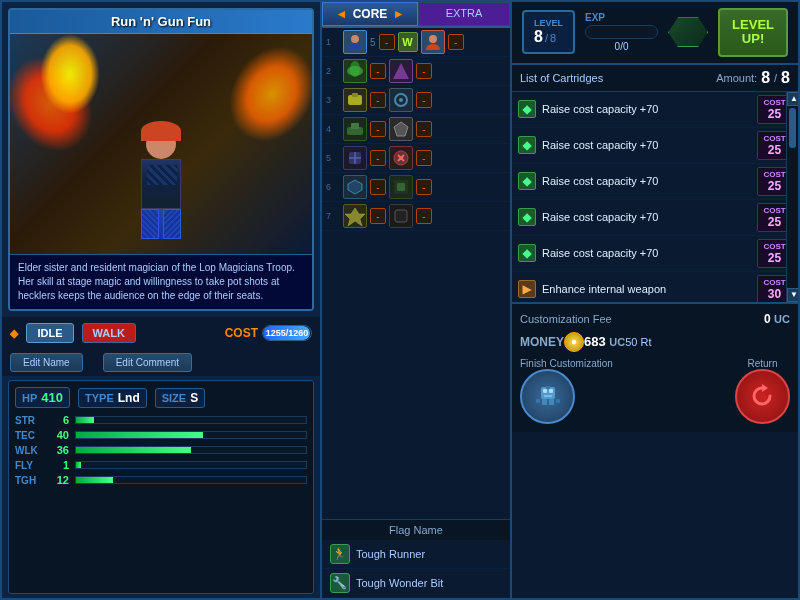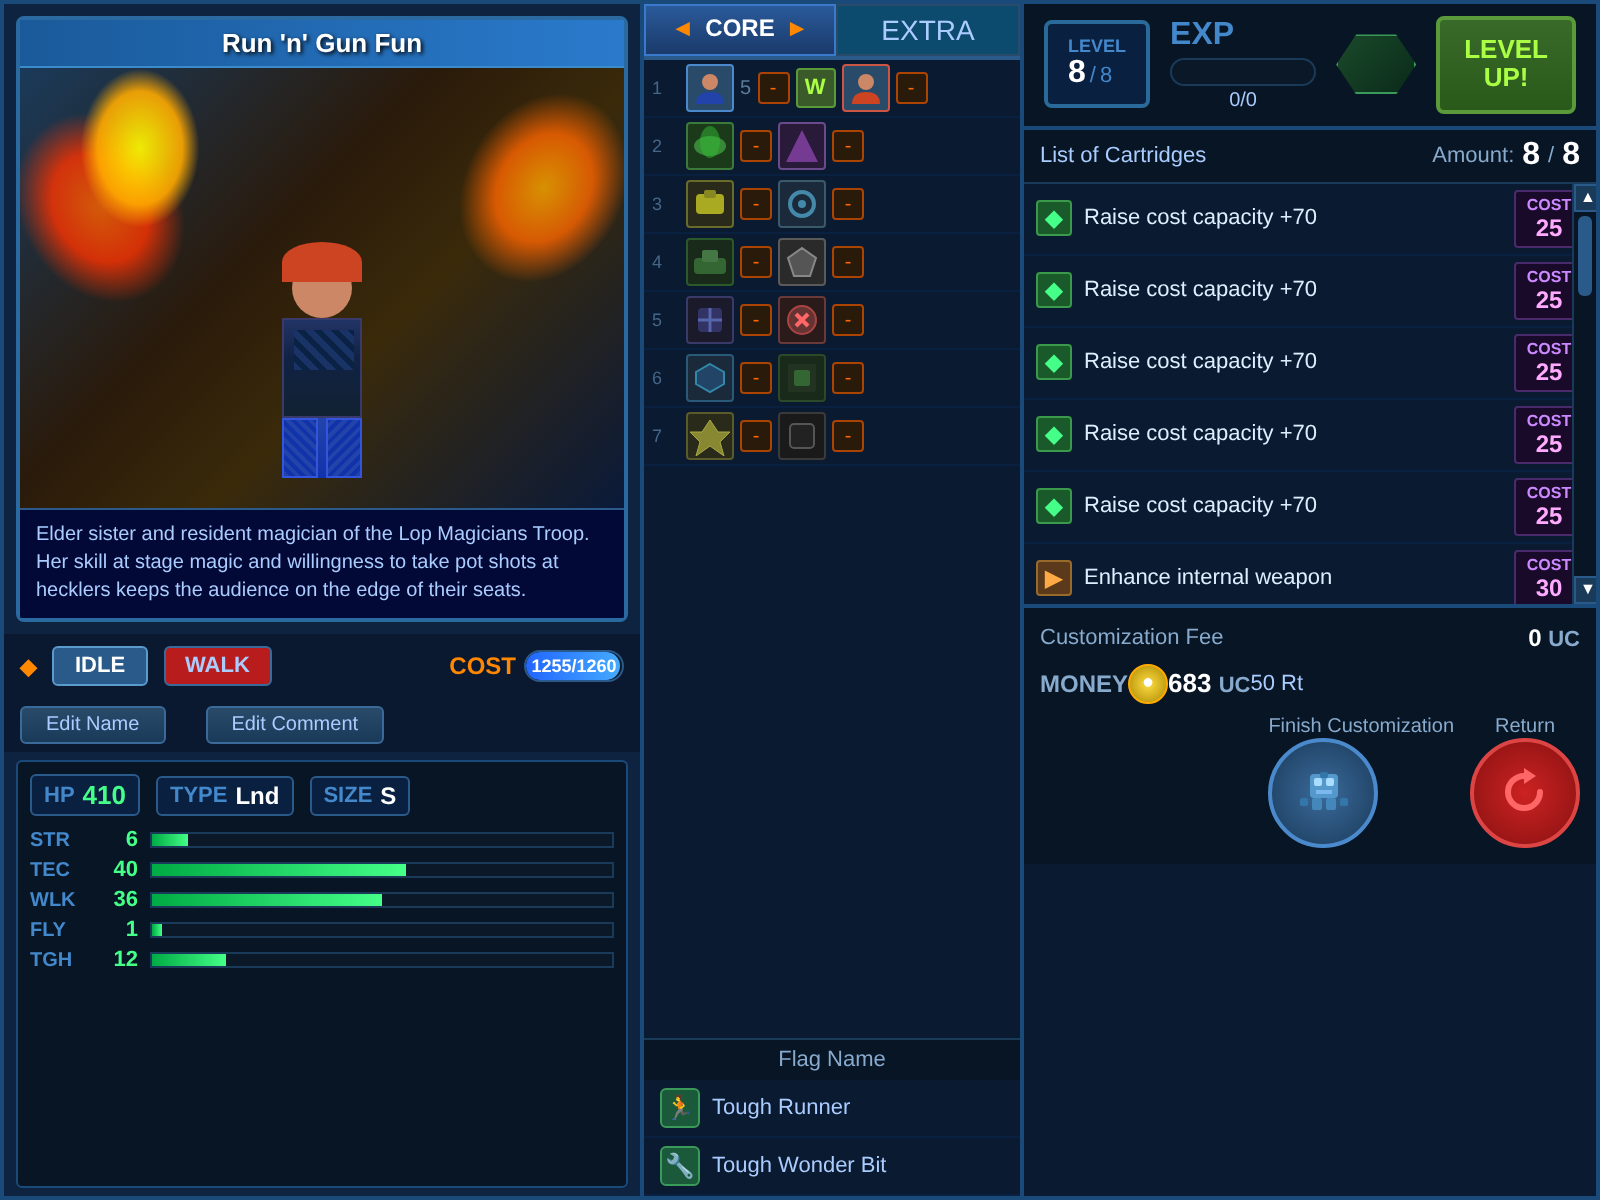--- a/index.html
+++ b/index.html
@@ -345,24 +345,24 @@
       margin-right: 2px;
     }
 
     .core-tab::after {
       content: '►';
       color: #ff8800;
       margin-left: 2px;
     }
 
     .extra-tab {
-      background: #0c4a6e;
+      background: #4c1d95;
       border: 1px solid #2a4a6a;
       color: #aaccff;
-      font-size: 14px;
+      font-size: 11px;
       padding: 4px 8px;
       flex: 1;
       text-align: center;
     }
 
     .slot-icon {
       width: 24px;
       height: 24px;
       background: #1a3a5a;
       border: 1px solid #3a6a9a;
@@ -499,21 +499,21 @@
       color: #4488cc;
       font-size: 11px;
     }
 
     .exp-section {
       flex: 1;
     }
 
     .exp-label {
       color: #4488cc;
-      font-size: 16px;
+      font-size: 10px;
       font-weight: bold;
     }
 
     .exp-bar {
       background: #0a1828;
       border: 1px solid #1a3a5a;
       height: 14px;
       border-radius: 7px;
       overflow: hidden;
       margin-top: 2px;
@@ -721,21 +721,21 @@
 
     .money-rt {
       color: #aaccff;
       font-size: 11px;
     }
 
     .action-buttons {
       display: flex;
       gap: 8px;
       align-items: center;
-      justify-content: flex-end;
+      justify-content: space-between;
     }
 
     .finish-label {
       color: #88aacc;
       font-size: 10px;
     }
 
     .return-label {
       color: #88aacc;
       font-size: 10px;

